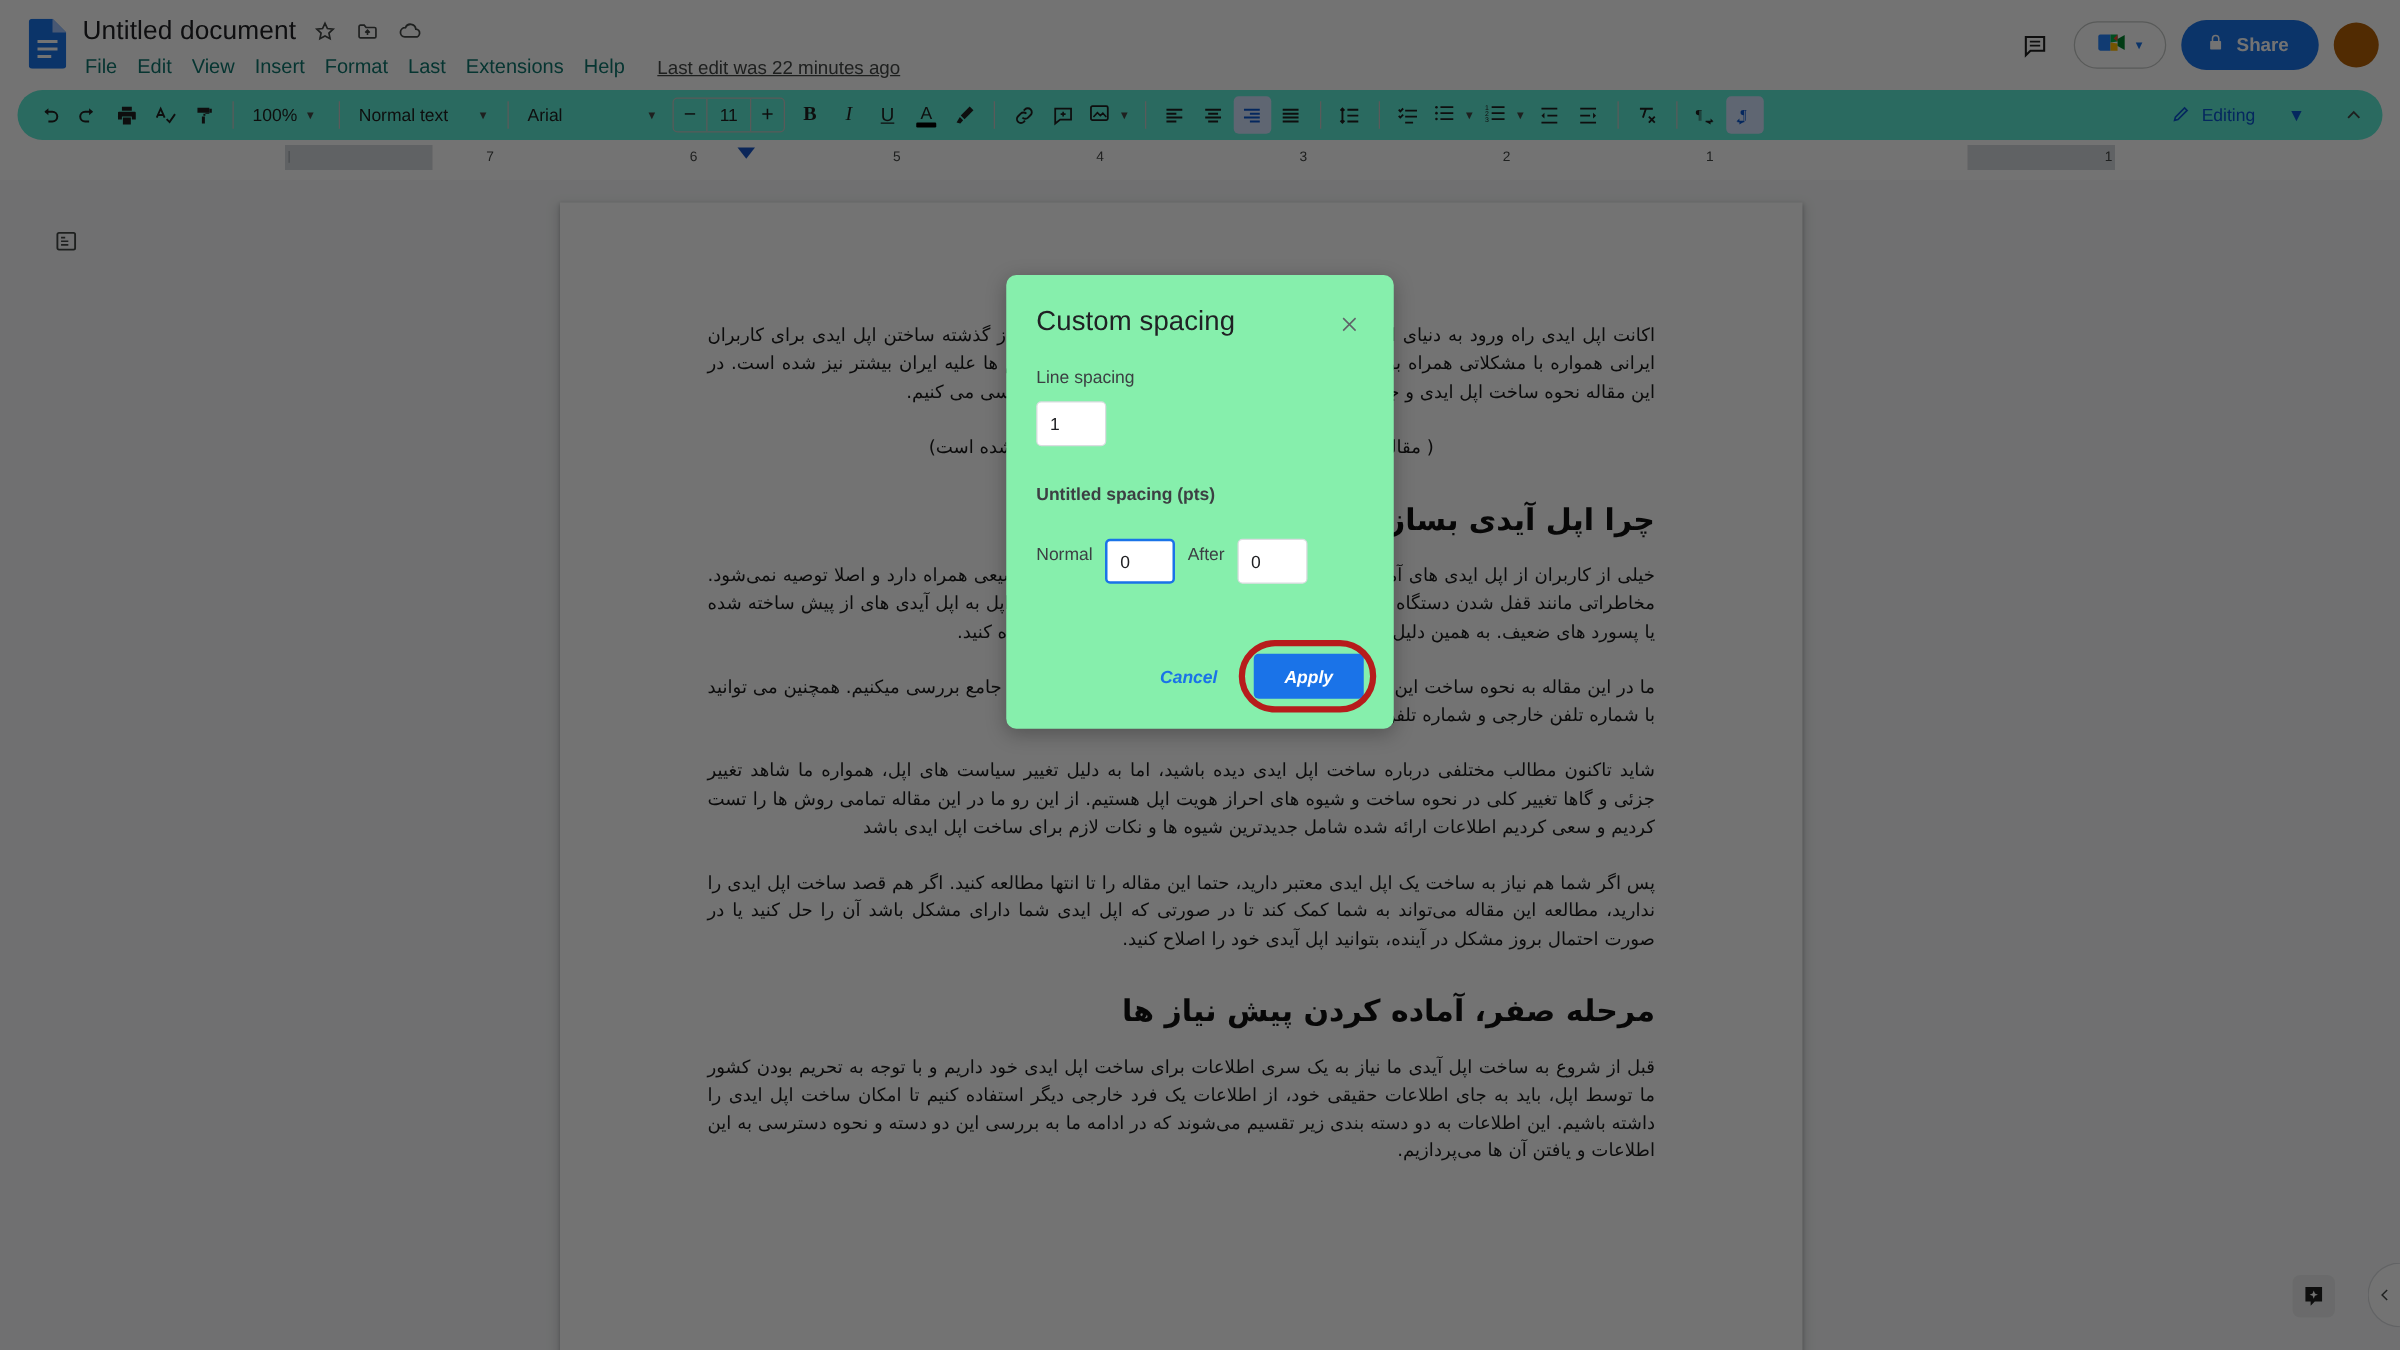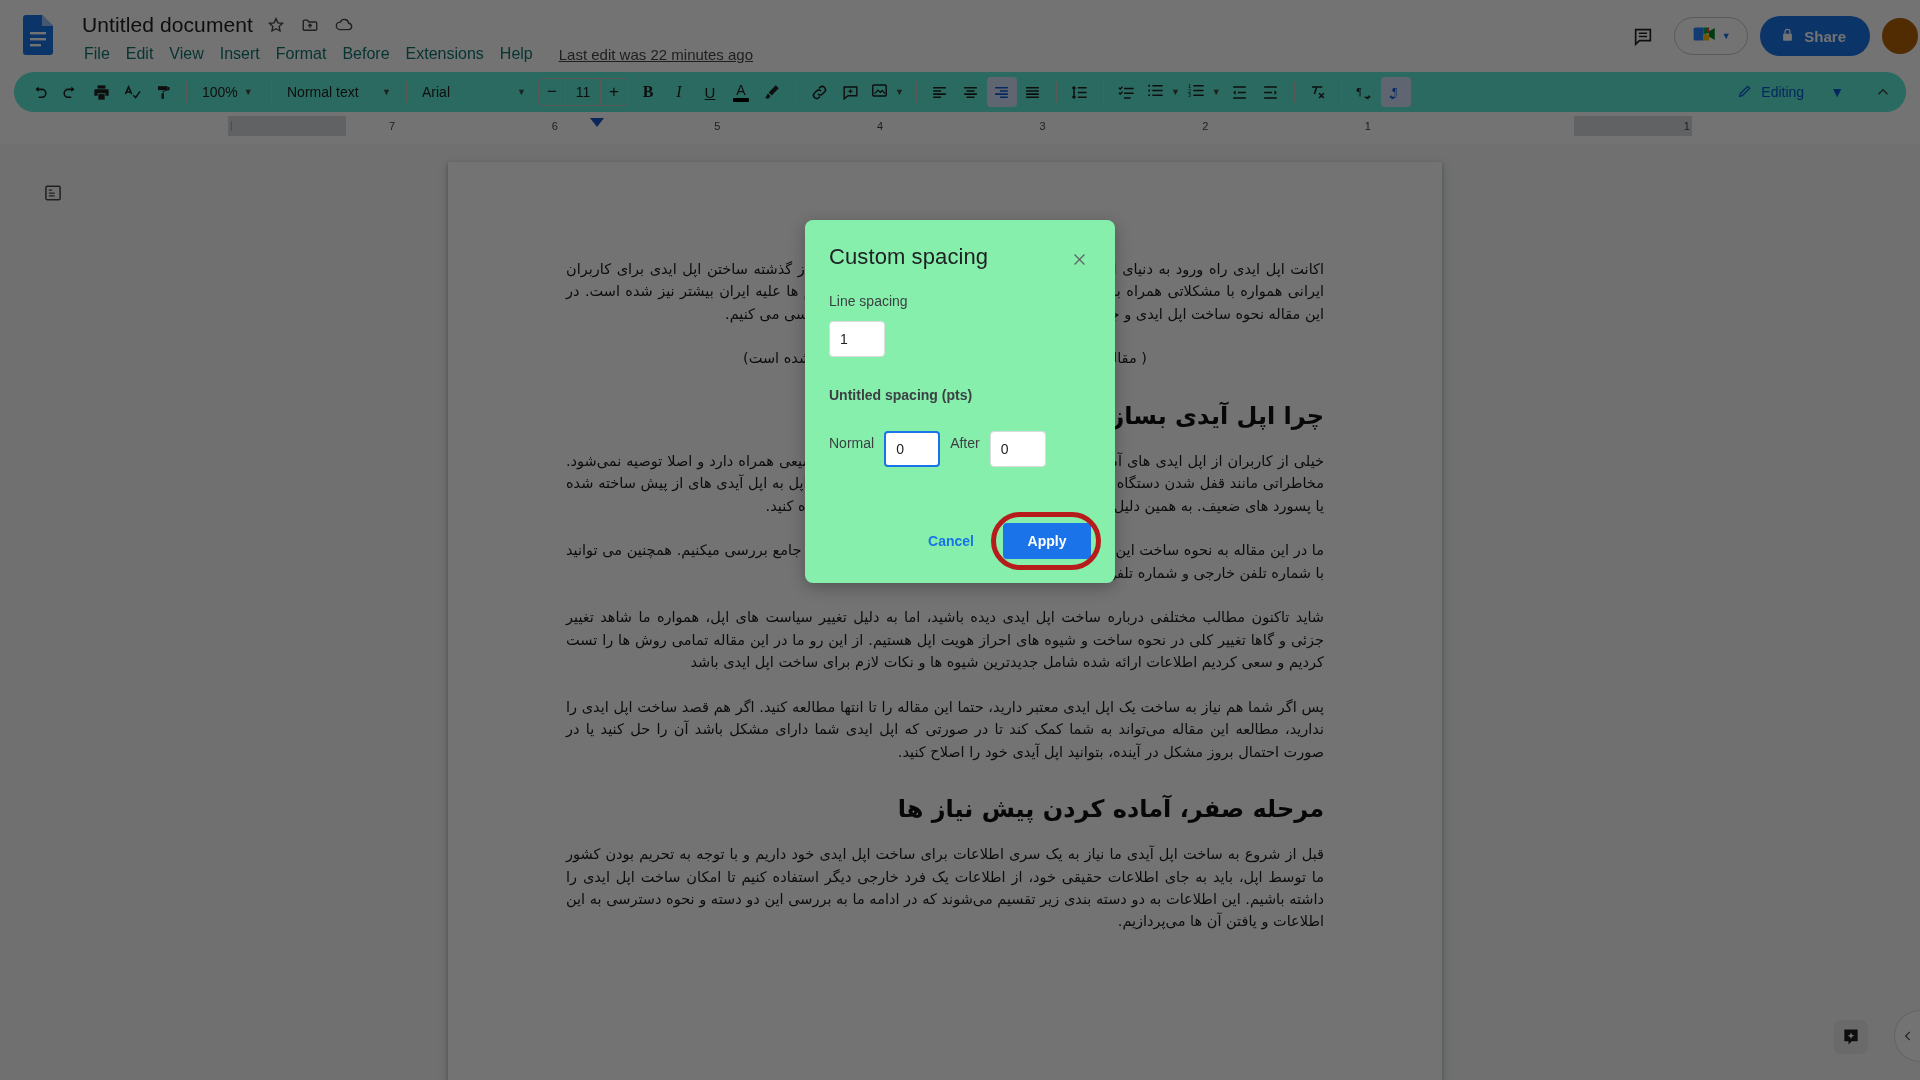--- a/index.html
+++ b/index.html
@@ -18,25 +18,24 @@
   #scrim {
     position: absolute; inset: 0;
     background: rgba(0,0,0,0.55);
     z-index: 500;
   }
 
   
   .docs-header {
     position: relative;
     height: 72px;
-    padding: 8px 2px 0 14px;
+    padding: 8px 17px 0 14px;
     display: flex;
     align-items: flex-start;
     background: #fff;
-    gap: 16px;
   }
   .doc-icon {
     width: 40px; height: 46px;
     margin: 4px 8px 0 4px;
     flex: 0 0 auto;
     display: flex; align-items: center; justify-content: center;
   }
   .doc-icon svg { display:block; }
 
   .title-block { flex: 1 1 auto; min-width: 0; padding-top: 2px; }
@@ -267,21 +266,21 @@
   }
   .group-label {
     font-size: 14px; color: #3c4043; font-weight: bold; margin-top: 30px;
   }
   .row {
     display: flex; align-items: center; gap: 10px; margin-top: 16px;
   }
   .row-label { font-size: 14px; color: #3c4043; }
   .modal-actions {
     display: flex; align-items: flex-end; justify-content: flex-end;
-    gap: 8px; margin-top: 56px; position: relative;
+    gap: 8px; margin-top: 56px; position: relative; font-style: italic;
   }
   .btn-text {
     height: 36px; min-width: 88px;
     border-radius: 4px; border: 1px solid transparent;
     background: transparent; color: #1a73e8;
     font-size: 14px; font-weight: bold;
     display: flex; align-items: center; justify-content: center;
     cursor: pointer;
   }
   .btn-primary {
@@ -341,21 +340,21 @@
           </svg>
         </span>
       </div>
 
       <div class="menu-row">
         <span class="menu-item">File</span>
         <span class="menu-item">Edit</span>
         <span class="menu-item">View</span>
         <span class="menu-item">Insert</span>
         <span class="menu-item">Format</span>
-        <span class="menu-item">Before</span>
+        <span class="menu-item">Last</span>
         <span class="menu-item">Extensions</span>
         <span class="menu-item">Help</span>
         <span class="last-edit">Last edit was 22 minutes ago</span>
       </div>
     </div>
 
     <div class="header-right">
       <div class="hdr-icon-btn">
         <svg width="22" height="22" viewBox="0 0 24 24" fill="none" stroke="currentColor" stroke-width="1.8">
           <path d="M4 5h16v12H8l-4 4z"></path>

